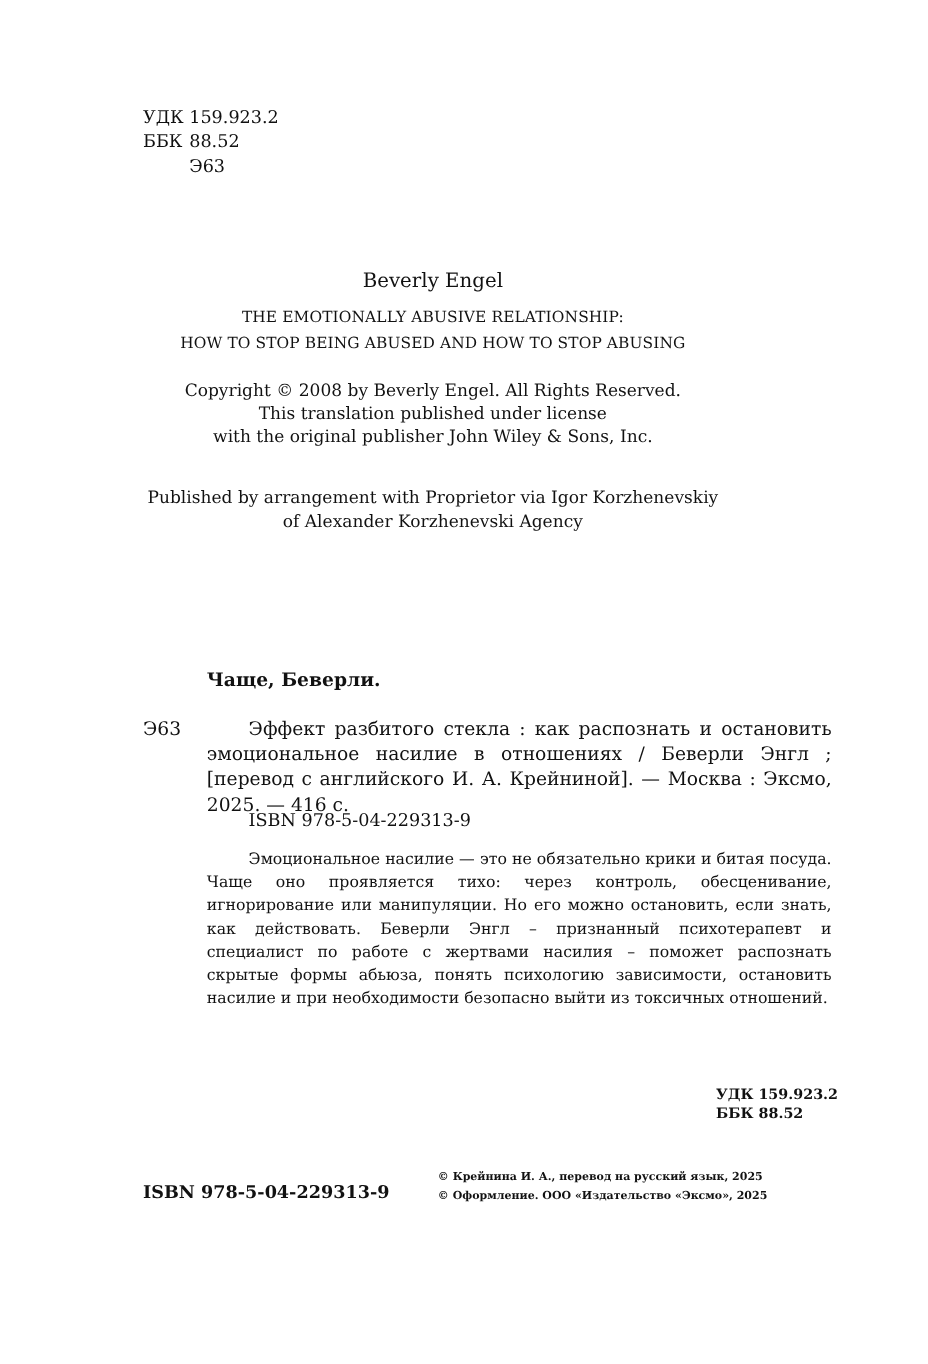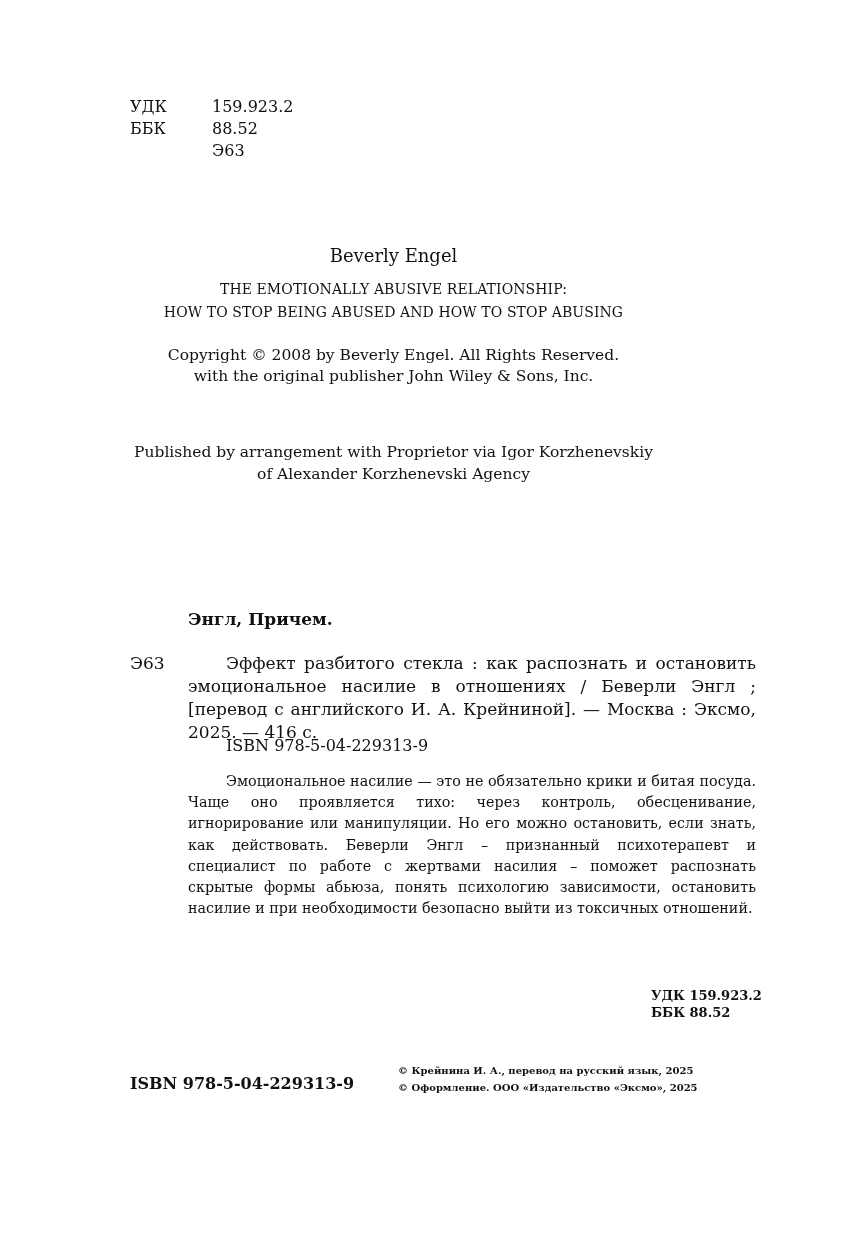--- a/index.html
+++ b/index.html
@@ -1,20 +1,20 @@
 <!DOCTYPE html>
 <html><head>
   <meta charset="utf-8">
   <style>
     html, body { margin: 0; padding: 0; background: #ffffff; }
     body { width: 844px; height: 1240px; position: relative; overflow: hidden;
            font-family: "DejaVu Serif", "Liberation Serif", serif; color: #111111; }
     .abs { position: absolute; }
     .udk-top { left: 130px; top: 96px; font-size: 16px; line-height: 22px; }
-    .udk-top .row { display: flex; gap: 40px; }
+    .udk-top .row { display: flex; }
     .udk-top .lbl { width: 42px; }
     .center { left: 0; width: 787px; text-align: center; }
     .author-en { top: 245px; font-size: 18px; }
     .title-en { top: 278px; font-size: 14px; line-height: 23px; letter-spacing: 0.1px; }
     .copyright { top: 345px; font-size: 15.5px; line-height: 21px; }
     .arrangement { top: 441px; font-size: 15.5px; line-height: 22px; }
     .biblio { left: 130px; top: 608px; width: 626px; font-size: 17px; line-height: 23px; }
     .biblio .head { padding-left: 58px; font-weight: bold; }
     .biblio .body { position: relative; padding-left: 58px; text-align: justify; }
     .biblio .code { position: absolute; left: 0; top: 0; }
@@ -46,30 +46,31 @@
 
 <div class="abs center author-en">Beverly Engel</div>
 
 <div class="abs center title-en">
   <div>THE EMOTIONALLY ABUSIVE RELATIONSHIP:</div>
   <div>HOW TO STOP BEING ABUSED AND HOW TO STOP ABUSING</div>
 </div>
 
 <div class="abs center copyright">
   <div>Copyright © 2008 by Beverly Engel. All Rights Reserved.</div>
+  <div>This translation published under license</div>
   <div>with the original publisher John Wiley &amp; Sons, Inc.</div>
 </div>
 
 <div class="abs center arrangement">
   <div>Published by arrangement with Proprietor via Igor Korzhenevskiy</div>
   <div>of Alexander Korzhenevski Agency</div>
 </div>
 
 <div class="abs biblio">
-  <div class="head">Энгл, Причем.</div>
+  <div class="head">Чаще, Беверли.</div>
   <div class="body">
     <span class="code">Э63</span>
     <div class="first" lang="ru">Эффект разбитого стекла : как распознать и остановить эмоциональное насилие в отношениях / Беверли Энгл ; [перевод с английского И. А. Крейниной]. — Москва : Эксмо, 2025. — 416 с.</div>
   </div>
 </div>
 
 <div class="abs isbn1">ISBN 978-5-04-229313-9</div>
 
 <div class="abs annot">
   <p lang="ru">Эмоциональное насилие — это не обязательно крики и битая посуда. Чаще оно проявляется тихо: через контроль, обесценивание, игнорирование или манипуляции. Но его можно остановить, если знать, как действовать. Беверли Энгл – признанный психотерапевт и специалист по работе с жертвами насилия – поможет распознать скрытые формы абьюза, понять психологию зависимости, остановить насилие и при необходимости безопасно выйти из токсичных отношений.</p>

